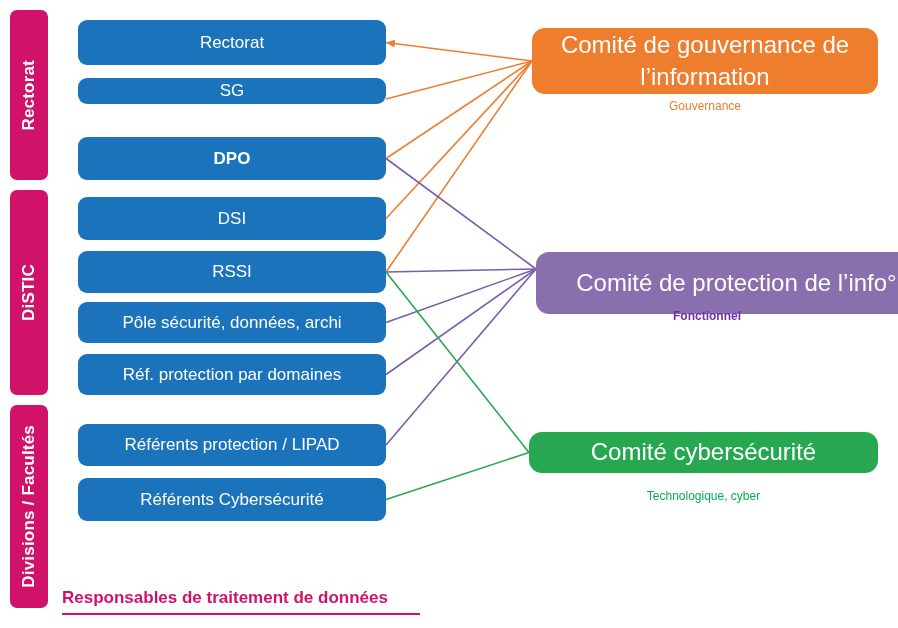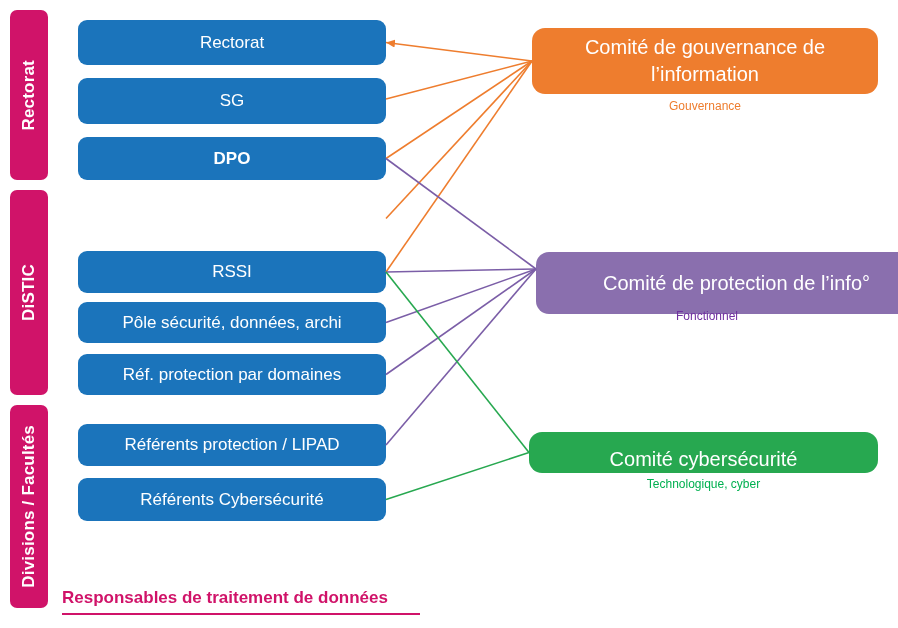--- a/index.html
+++ b/index.html
@@ -23,21 +23,21 @@
   }
   .unit{
     position:absolute;left:78px;width:308px;
     border-radius:9px;color:#ffffff;
     display:flex;align-items:center;justify-content:center;
     font-size:17px;text-align:center;
   }
   .committee{
     position:absolute;border-radius:13px;color:#ffffff;
     display:flex;align-items:center;justify-content:center;
-    text-align:center;font-size:20px;line-height:1.35;
+    text-align:center;font-size:24px;line-height:1.35;
     padding:0 24px;box-sizing:border-box;
   }
   .tag{
     position:absolute;text-align:center;font-size:12px;
   }
   .footer-note{
     position:absolute;left:62px;top:588px;width:358px;
     font-size:17px;font-weight:bold;
     padding-bottom:5px;border-bottom:2px solid;
   }
@@ -57,25 +57,28 @@
   <div class="group-bar" style="top: 190px; height: 205px; background: rgb(208, 19, 105);">
     <span class="group-label">DiSTIC</span>
   </div>
   <div class="group-bar" style="top: 405px; height: 203px; background: rgb(208, 19, 105);">
     <span class="group-label">Divisions / Facultés</span>
   </div>
 
   <div class="unit" style="top: 20px; height: 45px; background: rgb(27, 116, 187);">
       <span>Rectorat</span>
     </div>
-  <div class="unit" style="top: 78px; height: 46px; background: rgb(27, 116, 187);">
+  <div class="unit" style="top: 78px; height: 26px; background: rgb(27, 116, 187);">
       <span>SG</span>
     </div>
   <div class="unit" style="top: 137px; height: 43px; background: rgb(27, 116, 187); font-weight: bold;">
       <span>DPO</span>
+    </div>
+  <div class="unit" style="top: 197px; height: 43px; background: rgb(27, 116, 187);">
+      <span>DSI</span>
     </div>
   <div class="unit" style="top: 302px; height: 41px; background: rgb(27, 116, 187);">
       <span>Pôle sécurité, données, archi</span>
     </div>
   <div class="unit" style="top: 251px; height: 42px; background: rgb(27, 116, 187);">
       <span>RSSI</span>
     </div>
   <div class="unit" style="top: 354px; height: 41px; background: rgb(27, 116, 187); align-items: center;">
       <span>Réf. protection par domaines</span>
     </div>
@@ -87,26 +90,26 @@
     </div>
 
   <div class="committee" style="left: 532px; top: 28px; width: 346px; height: 66px; background: rgb(238, 125, 46);">
     <span>Comité de gouvernance de l’information</span>
   </div>
   <div class="tag" style="left: 532px; top: 99px; width: 346px; color: rgb(238, 125, 46);">Gouvernance</div>
 
   <div class="committee" style="left: 536px; top: 252px; width: 401px; height: 62px; background: rgb(138, 111, 174); align-items: center;">
     <span>Comité de protection de l’info°</span>
   </div>
-  <div class="tag" style="left: 536px; top: 309px; width: 342px; color: rgb(112, 48, 160);">Fonctionnel</div>
+  <div class="tag" style="left: 536px; top: 309px; width: 342px; color: rgb(112, 48, 160); font-weight: bold;">Fonctionnel</div>
 
-  <div class="committee" style="left: 529px; top: 432px; width: 349px; height: 41px; background: rgb(39, 168, 80); align-items: flex-end;">
+  <div class="committee" style="left: 529px; top: 432px; width: 349px; height: 41px; background: rgb(39, 168, 80);">
     <span>Comité cybersécurité</span>
   </div>
-  <div class="tag" style="left: 529px; top: 477px; width: 349px; color: rgb(0, 176, 80);">Technologique, cyber</div>
+  <div class="tag" style="left: 529px; top: 489px; width: 349px; color: rgb(0, 176, 80);">Technologique, cyber</div>
 
   <div class="footer-note" style="color: rgb(208, 19, 105); border-color: rgb(208, 19, 105);">Responsables de traitement de données</div>
 
   <svg id="connector-svg" width="898" height="628">
       <defs>
         <marker id="arrow-gouvernance" markerWidth="10" markerHeight="9" refX="9" refY="4" orient="auto" markerUnits="userSpaceOnUse">
           <path d="M0,0 L9,4 L0,8 Z" fill="#EE7D2E"></path>
         </marker>
         <marker id="arrow-protection" markerWidth="10" markerHeight="9" refX="9" refY="4" orient="auto" markerUnits="userSpaceOnUse">
           <path d="M0,0 L9,4 L0,8 Z" fill="#7B5EA7"></path>

